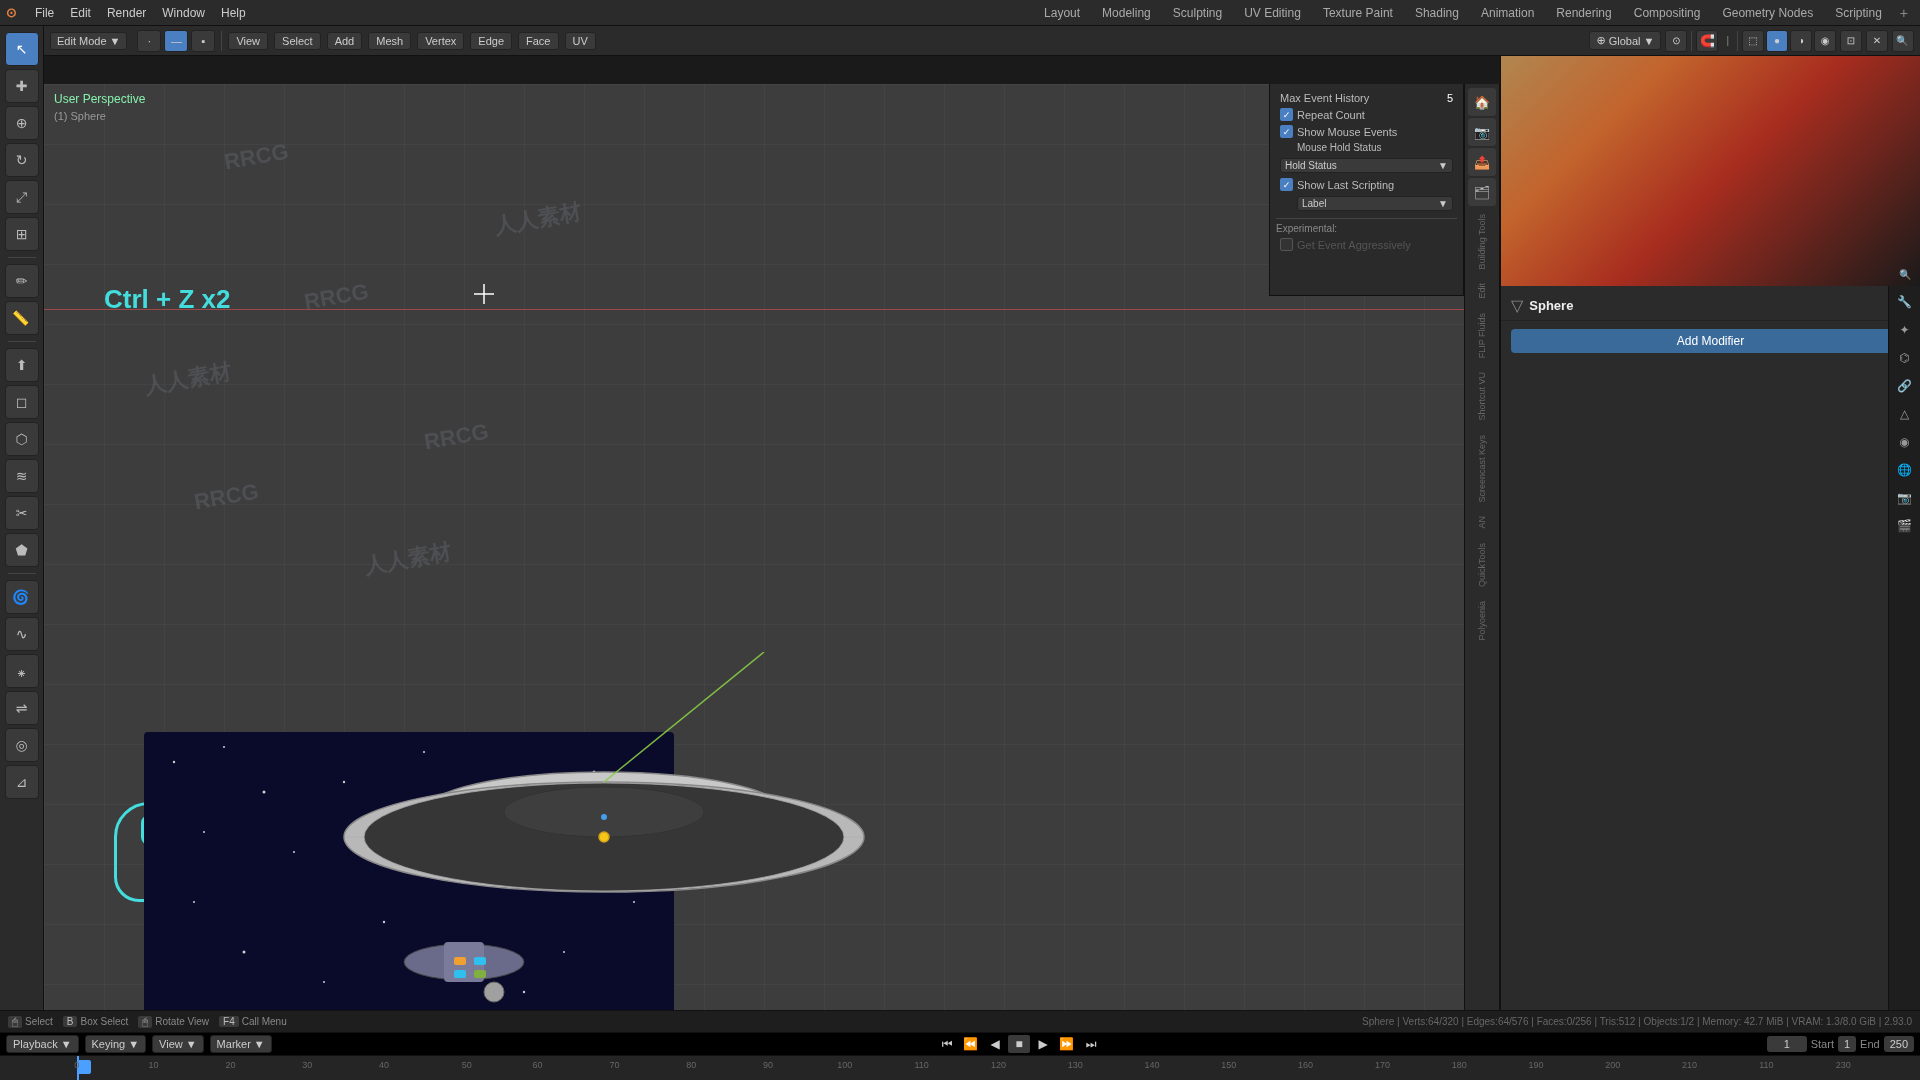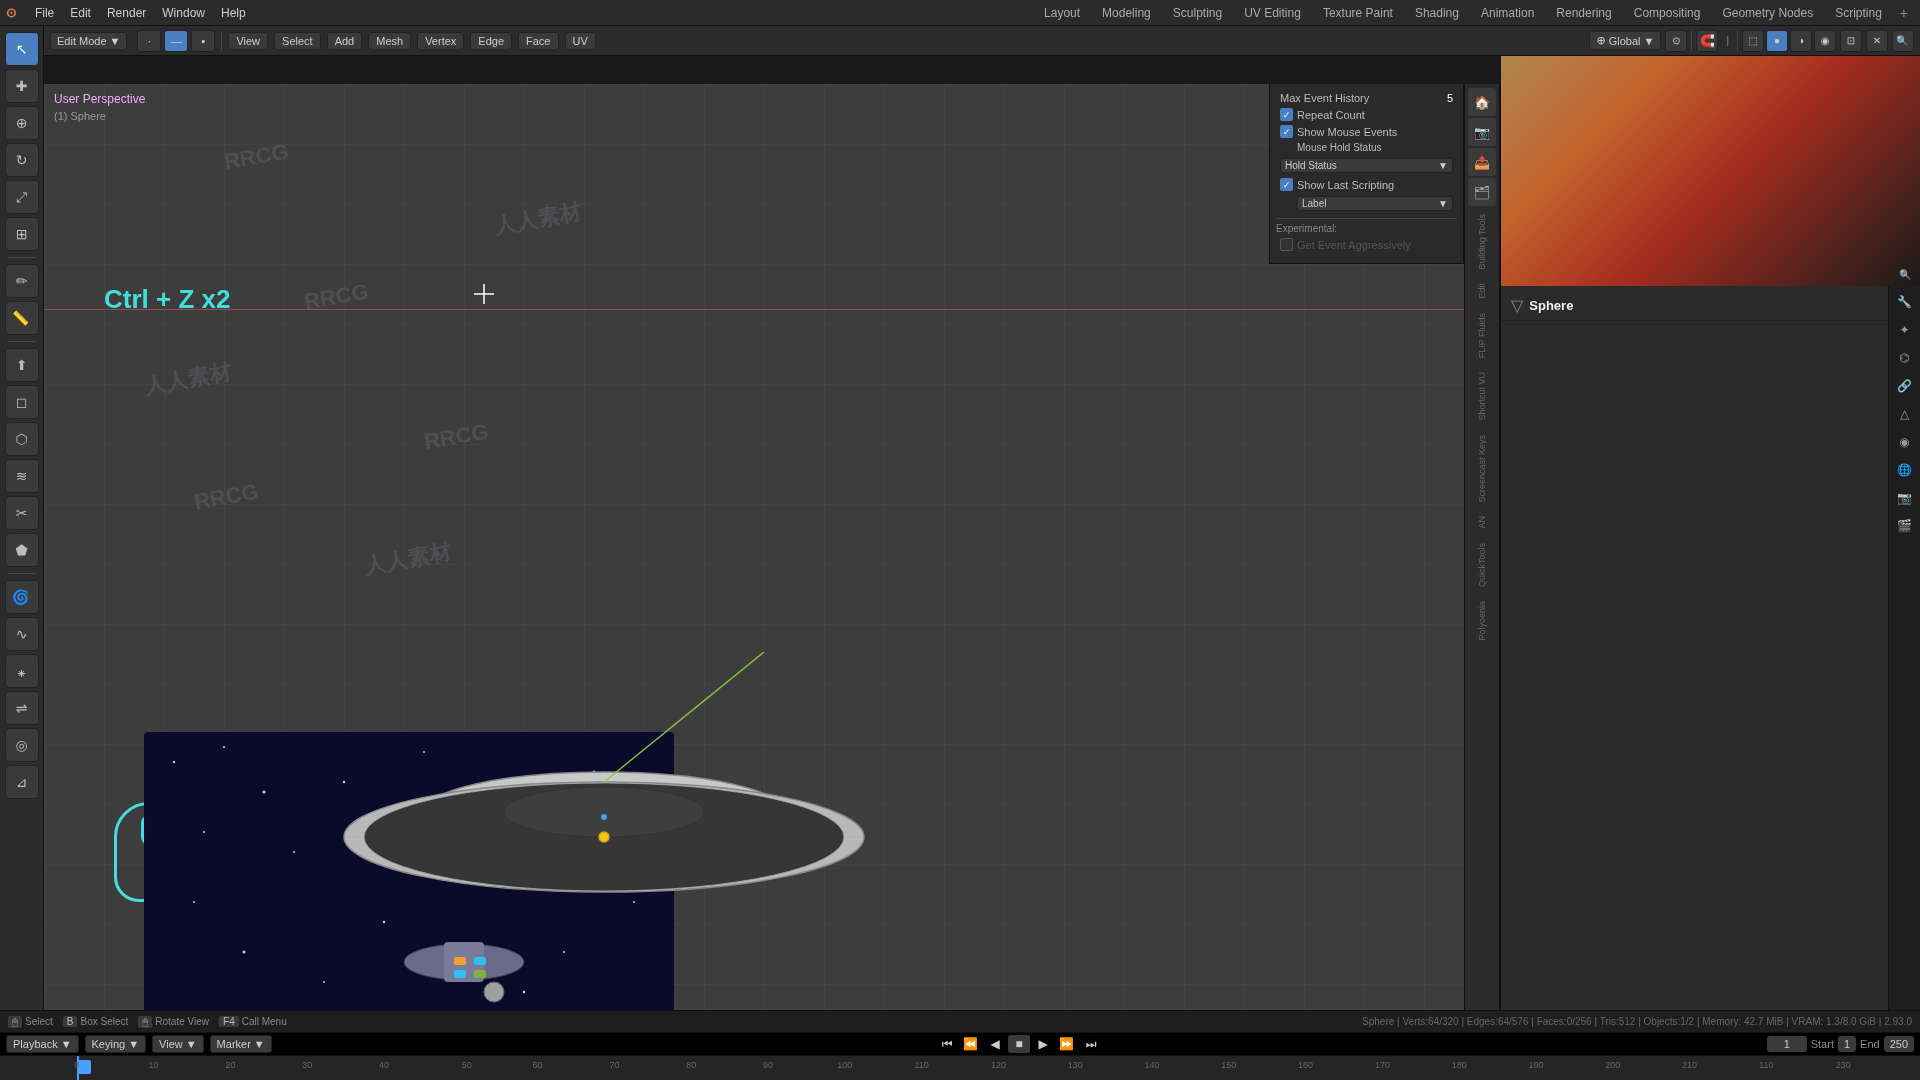--- a/index.html
+++ b/index.html
@@ -614,21 +614,21 @@
   <div class="watermark" style="top:120px;left:450px;transform:rotate(-10deg);">人人素材</div>
   <div class="watermark" style="top:200px;left:260px;transform:rotate(-10deg);">RRCG</div>
   <div class="watermark" style="top:280px;left:100px;transform:rotate(-10deg);">人人素材</div>
   <div class="watermark" style="top:340px;left:380px;transform:rotate(-10deg);">RRCG</div>
   <div class="watermark" style="top:400px;left:150px;transform:rotate(-10deg);">RRCG</div>
   <div class="watermark" style="top:460px;left:320px;transform:rotate(-10deg);">人人素材</div>
 
   <div id="snap-line"></div>
 
   <div id="viewport-info">
-    <div style="font-size:12px;color:#f0abfc;">User Perspective</div>
+    <div style="font-size:12px;color:#86efac;">User Perspective</div>
     <div style="font-size:11px;color:#999;">(1) Sphere</div>
   </div>
 
   <div style="position:absolute;top:0;right:120px;font-size:12px;color:#ccc;padding:6px;">Edge .</div>
 
   <div id="shortcut-display">Ctrl + Z x2</div>
 
   <div id="mouse-display">
     <div id="mouse-icon">
       <div id="mouse-middle">
@@ -717,21 +717,21 @@
     <div class="vertical-label">Edit</div>
     <div class="vertical-label">FLIP Fluids</div>
     <div class="vertical-label">Shortcut VU</div>
     <div class="vertical-label">Screencast Keys</div>
     <div class="vertical-label">AN</div>
     <div class="vertical-label">QuickTools</div>
     <div class="vertical-label">Polyoenia</div>
   </div>
 </div>
 
-<div id="event-panel" style="right:456px;left:auto;width:195px;top:84px;bottom:auto;height:180px;">
+<div id="event-panel" style="right:456px;left:auto;width:195px;top:84px;bottom:auto;height:212px;">
 
   <div class="event-row">
     <span class="label">Max Event History</span>
     <span class="val">5</span>
   </div>
 
   <div class="event-row">
     <div class="event-checkbox">✓</div>
     <span class="label">Repeat Count</span>
   </div>
@@ -774,20 +774,23 @@
   <div id="prop-header">
     <div style="display:flex;align-items:center;gap:6px;">
       <span style="font-size:16px;color:#888;">▽</span>
       <span class="prop-title">Sphere</span>
     </div>
     <div style="display:flex;gap:4px;">
       <div style="width:22px;height:22px;background:#3a3a3a;border-radius:3px;border:1px solid #222;display:flex;align-items:center;justify-content:center;cursor:pointer;font-size:11px;">⚙</div>
     </div>
   </div>
 
+  <div style="padding:8px 10px;">
+    <div style="background:#3a6a9a;border-radius:4px;padding:5px 12px;text-align:center;cursor:pointer;font-size:12px;color:#fff;">Add Modifier</div>
+  </div>
 
 </div>
 
 <div id="prop-icons">
   <div class="prop-icon active" title="Modifier Properties">🔧</div>
   <div class="prop-icon" title="Particles">✦</div>
   <div class="prop-icon" title="Physics">⌬</div>
   <div class="prop-icon" title="Constraints">🔗</div>
   <div class="prop-icon" title="Object Data">△</div>
   <div class="prop-icon" title="Material">◉</div>

